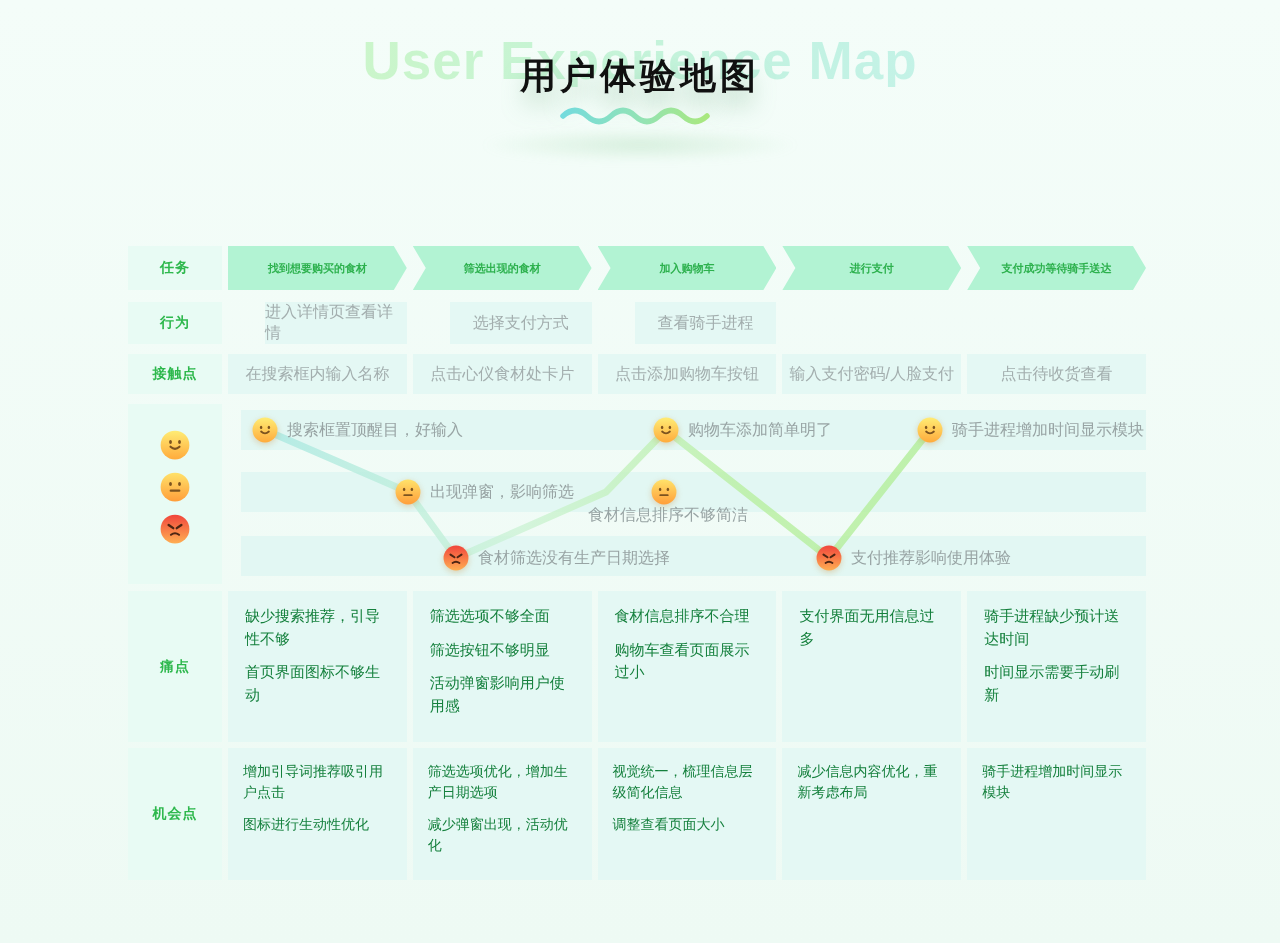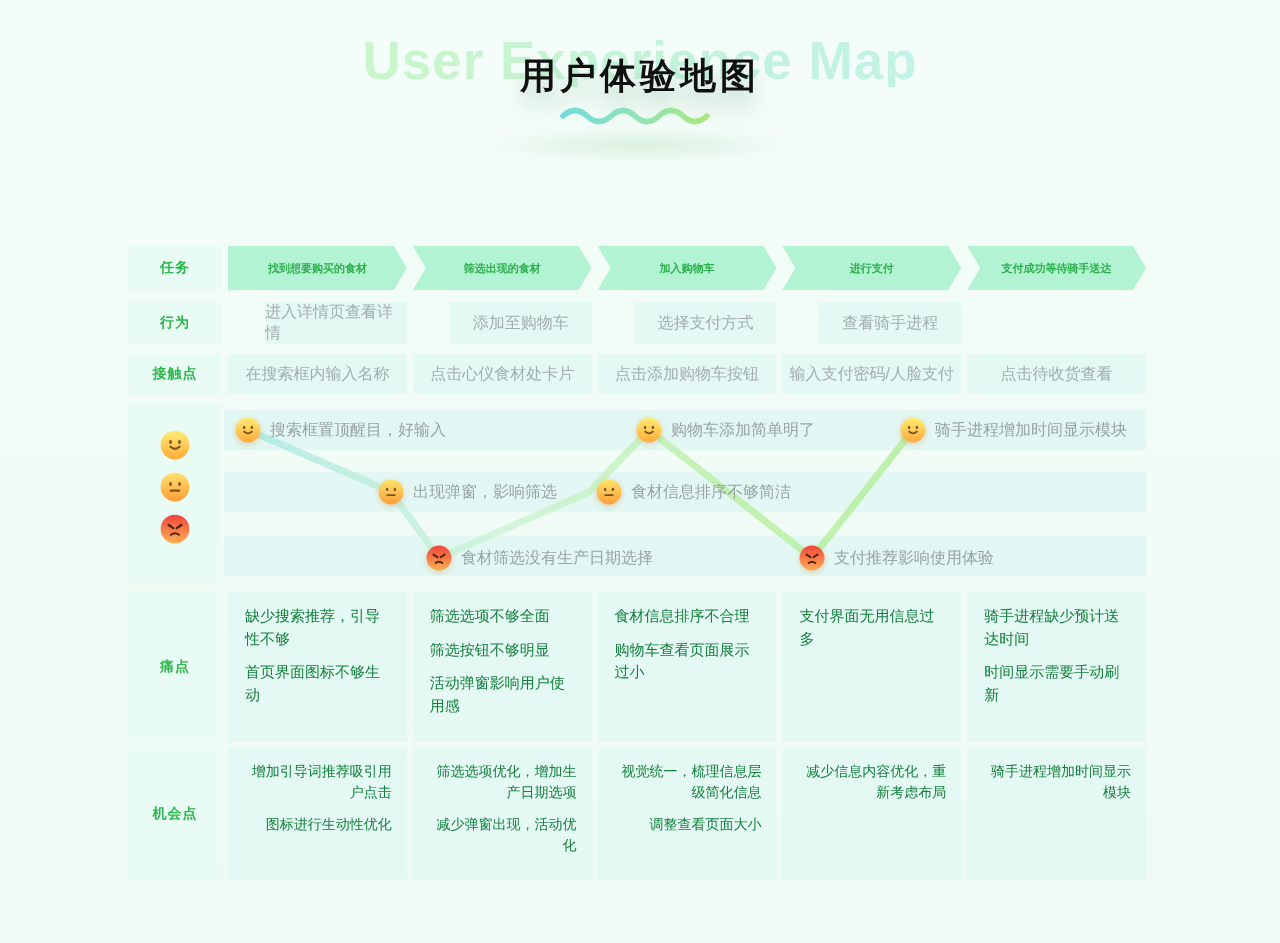--- a/index.html
+++ b/index.html
@@ -35,24 +35,24 @@
   .cell{background:#e4f8f4;color:#a3aeae;font-size:16px;
         display:flex;align-items:center;justify-content:center;}
   .task-arrow{background:#b2f3d3;color:#2db14e;font-weight:700;font-size:11px;
         display:flex;align-items:center;justify-content:center;
         clip-path:polygon(0 0,calc(100% - 13px) 0,100% 50%,calc(100% - 13px) 100%,0 100%,13px 50%);}
   .task-arrow.first{clip-path:polygon(0 0,calc(100% - 13px) 0,100% 50%,calc(100% - 13px) 100%,0 100%);}
 
   .cell.multi{display:block;text-align:left;padding:14px 17px;box-sizing:border-box;
               font-size:15px;line-height:1.5;color:#15803d;}
   .cell.multi p{margin:0 0 11px;}
-  .row-opp .cell.multi{font-size:14px;padding:13px 15px;text-align:right;}
+  .row-opp .cell.multi{font-size:14px;padding:13px 15px;}
 
   
-  .emotion{position:absolute;top:158px;left:0;width:100%;height:180px;display:flex;gap:2px;}
+  .emotion{position:absolute;top:158px;left:0;width:100%;height:180px;display:flex;gap:19px;}
   .emotion-label{width:94px;flex:0 0 94px;background:#e8fbf4;display:flex;flex-direction:column;
                  align-items:center;padding-top:26px;gap:12px;box-sizing:border-box;}
   .emotion-label .emoji svg{width:30px;height:30px;display:block;}
   .chart{position:relative;flex:1;}
   .band{position:absolute;left:0;right:0;height:40px;background:#e2f7f3;z-index:1;}
   .band.b1{top:6px}.band.b2{top:68px}.band.b3{top:132px}
   .line-svg{position:absolute;left:0;top:0;z-index:2;}
   .marker{position:absolute;z-index:3;display:flex;align-items:center;height:26px;}
   .marker .emoji svg{width:26px;height:26px;display:block;filter:drop-shadow(0 2px 3px rgba(200,140,60,.35));}
   .annotation{margin-left:9px;font-size:16px;color:#98a4a4;white-space:nowrap;}
@@ -107,21 +107,20 @@
       <div class="task-arrow first">找到想要购买的食材</div>
       <div class="task-arrow">筛选出现的食材</div>
       <div class="task-arrow">加入购物车</div>
       <div class="task-arrow">进行支付</div>
       <div class="task-arrow">支付成功等待骑手送达</div>
     </div>
 
     <div class="row row-behaviors">
       <div class="label-cell">行为</div>
       <div class="cell">进入详情页查看详情</div>
-      <div class="cell">添加至购物车</div>
       <div class="cell">选择支付方式</div>
       <div class="cell">查看骑手进程</div>
     </div>
 
     <div class="row row-touchpoints">
       <div class="label-cell">接触点</div>
       <div class="cell">在搜索框内输入名称</div>
       <div class="cell">点击心仪食材处卡片</div>
       <div class="cell">点击添加购物车按钮</div>
       <div class="cell">输入支付密码/人脸支付</div>
@@ -188,21 +187,21 @@
             <span class="emoji">
   <svg viewBox="0 0 24 24">
                 <circle cx="12" cy="12" r="11.5" fill="url(#g-angry)"></circle>
     <path d="M6.9 8.8 L10.6 11.3" stroke="#4d2513" stroke-width="1.9" fill="none" stroke-linecap="round"></path>
     <path d="M17.1 8.8 L13.4 11.3" stroke="#4d2513" stroke-width="1.9" fill="none" stroke-linecap="round"></path>
     <path d="M8.8 16.6 Q12 14.2 15.2 16.6" stroke="#4d2513" stroke-width="1.7" fill="none" stroke-linecap="round"></path>
   </svg>
 </span>
             <span class="annotation">食材筛选没有生产日期选择</span>
           </div>
-          <div class="marker" style="left: 372px; top: 75px;">
+          <div class="marker" style="left: 338px; top: 75px; flex-direction: column;">
             <span class="emoji">
   <svg viewBox="0 0 24 24">
                 <circle cx="12" cy="12" r="11.5" fill="url(#g-neutral)"></circle>
     <ellipse cx="8.4" cy="9.6" rx="1.15" ry="1.55" fill="#7c531f"></ellipse>
     <ellipse cx="15.6" cy="9.6" rx="1.15" ry="1.55" fill="#7c531f"></ellipse>
     <path d="M8.6 14.9 L15.4 14.9" stroke="#7c531f" stroke-width="1.8" fill="none" stroke-linecap="round"></path>
   </svg>
 </span>
             <span class="annotation">食材信息排序不够简洁</span>
           </div>

